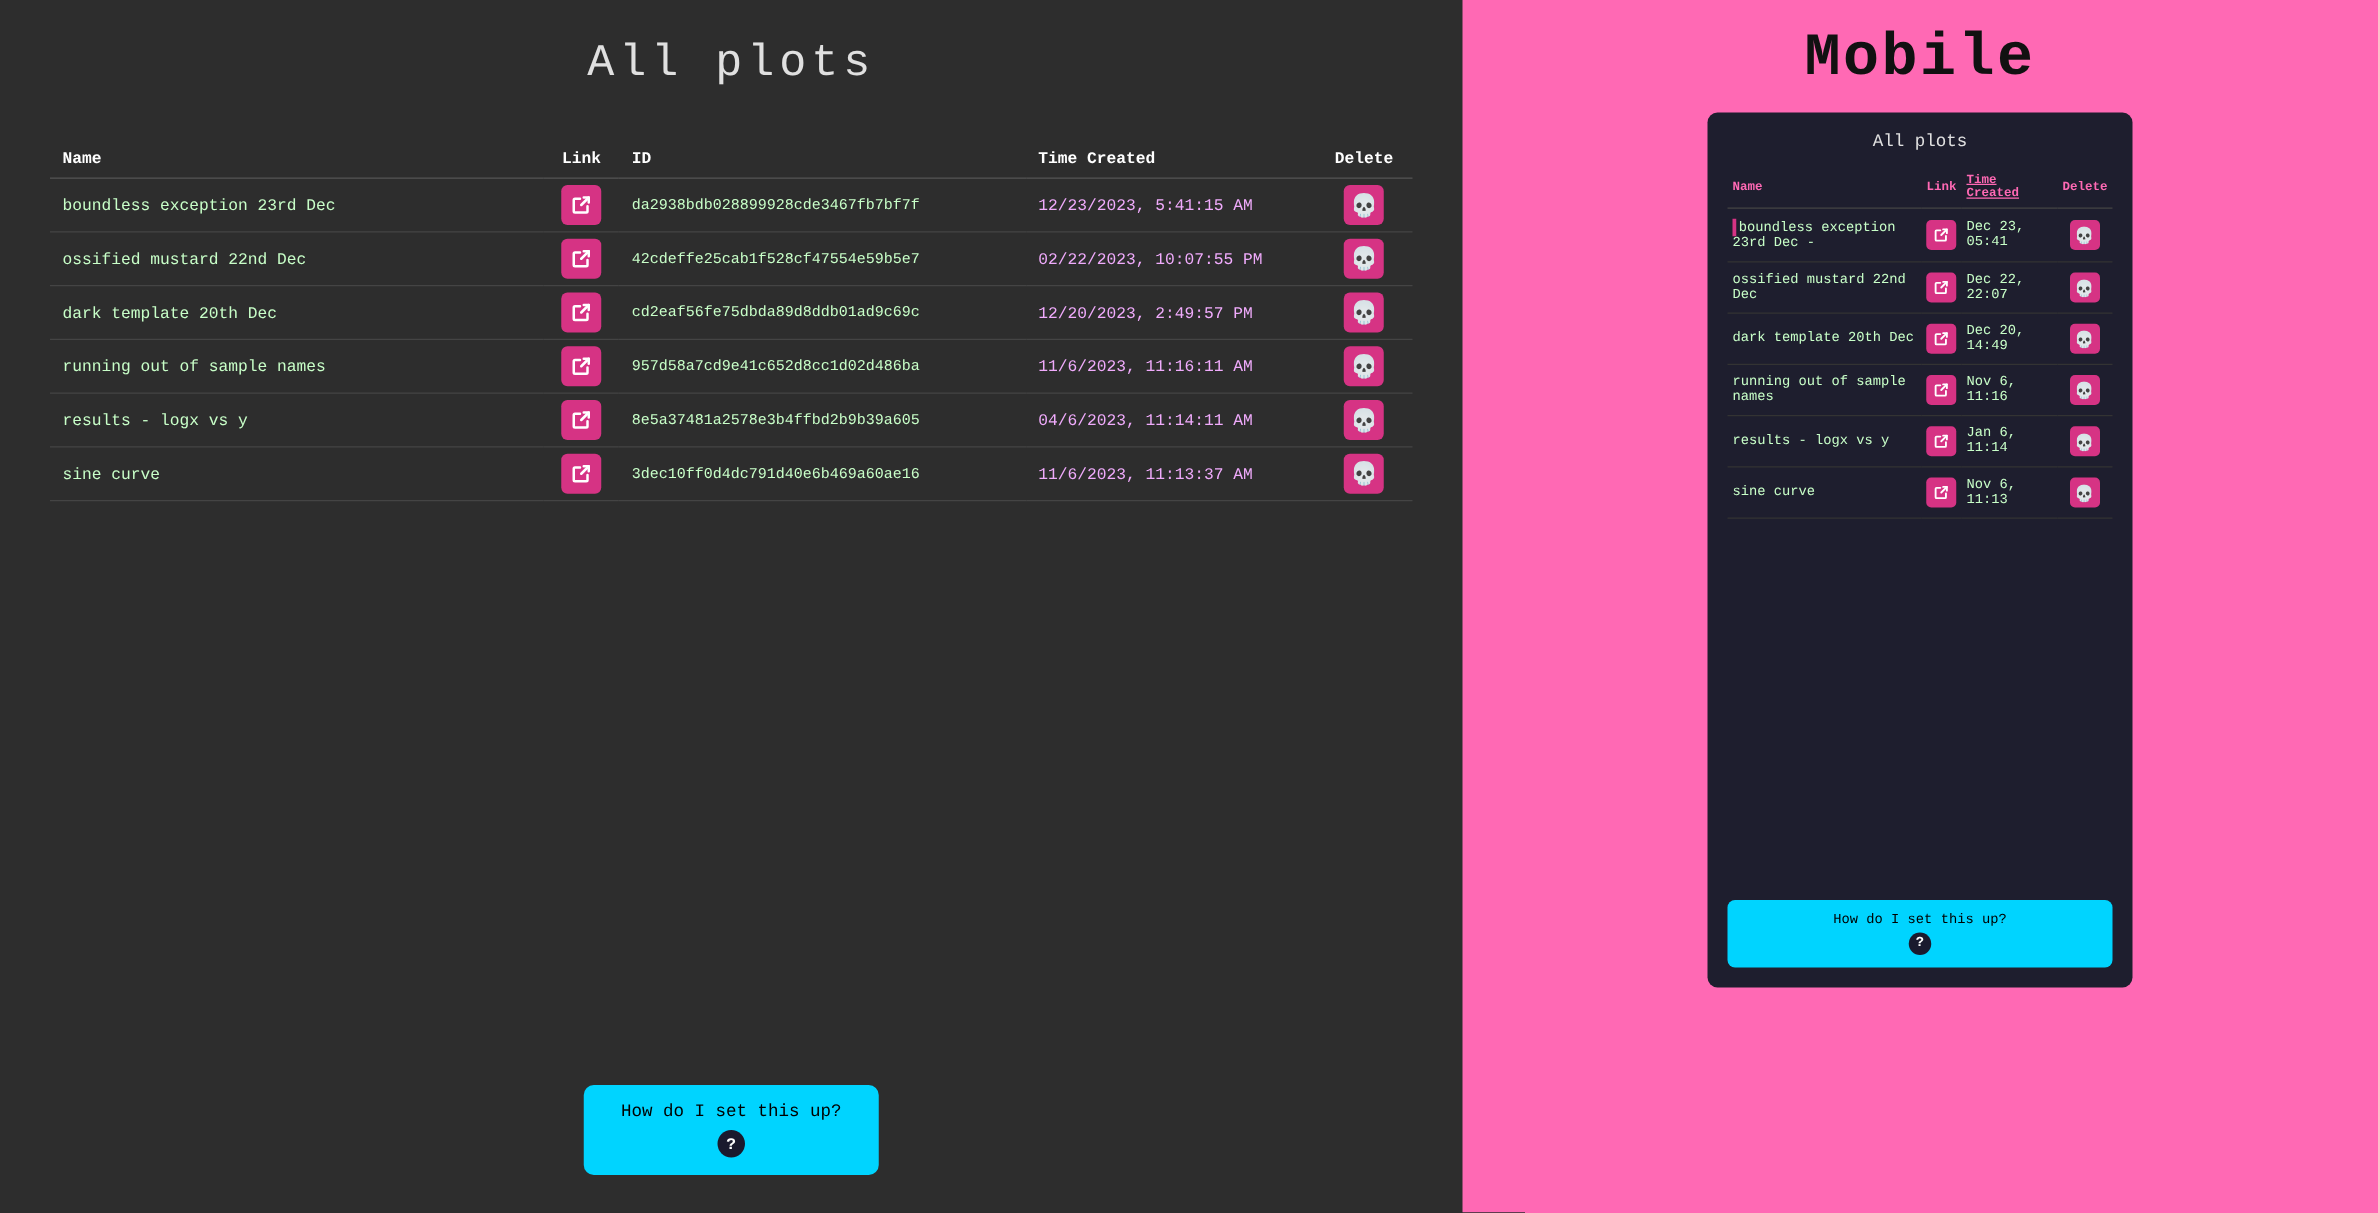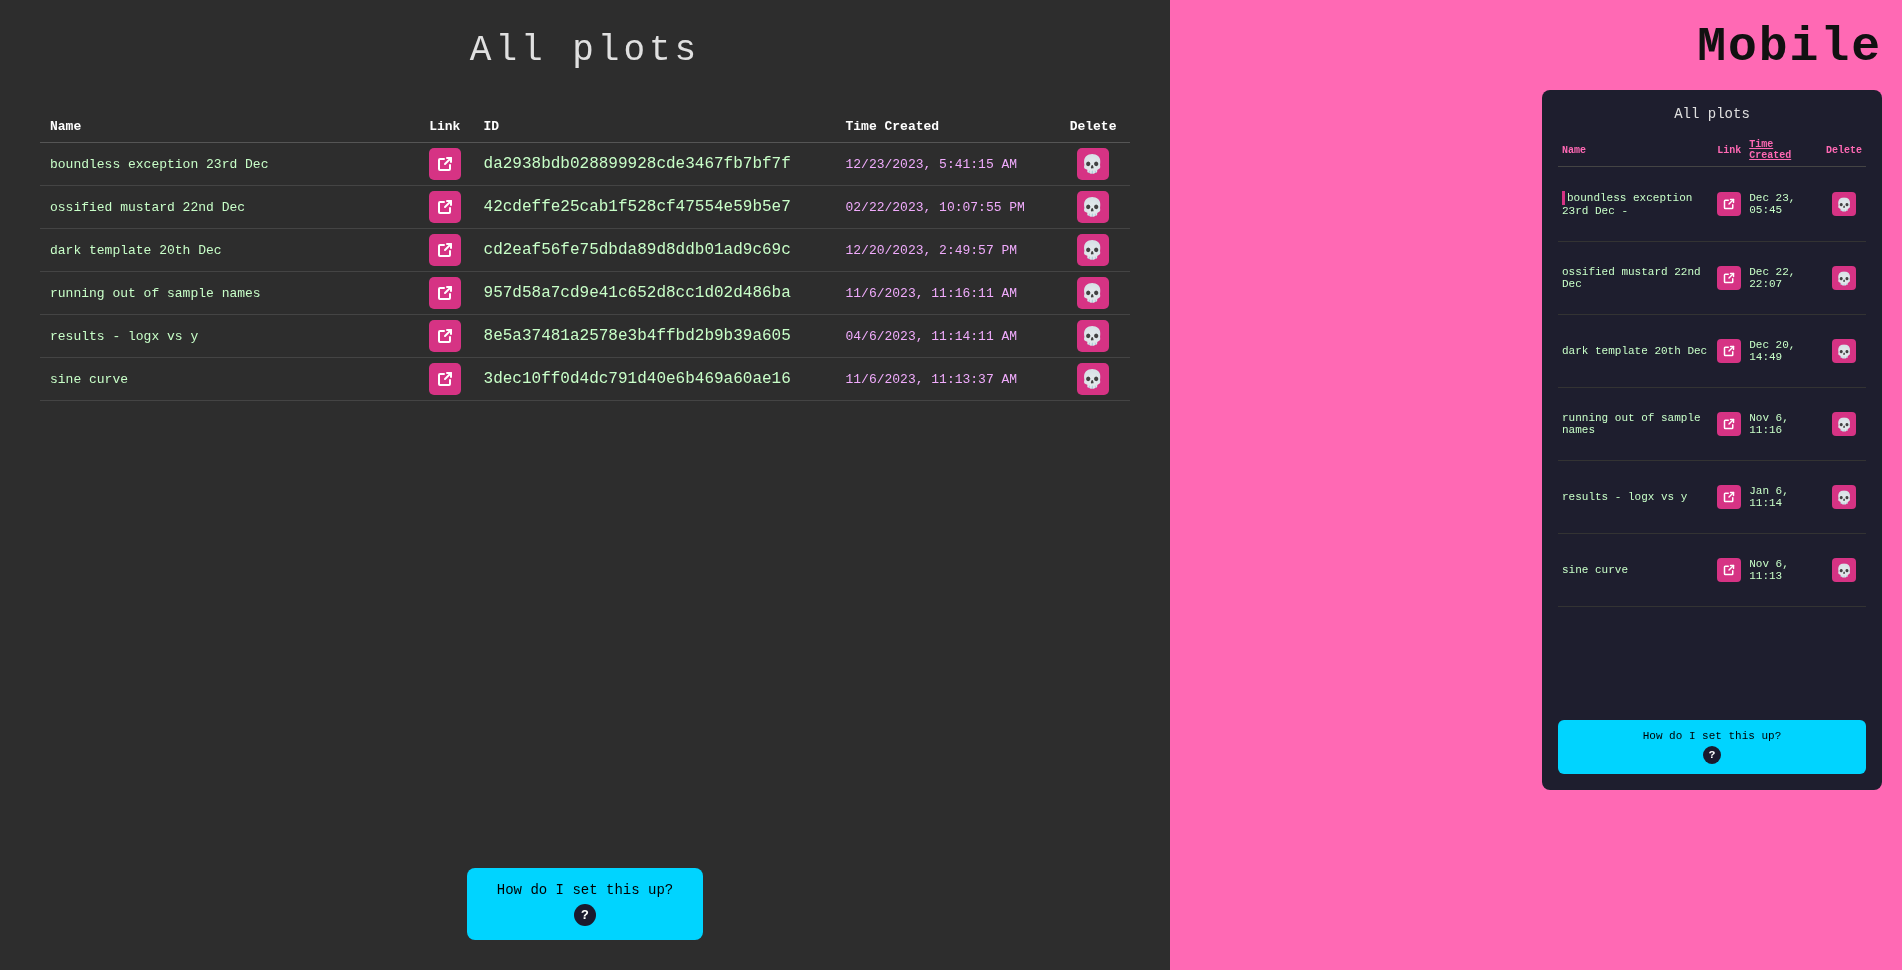--- a/index.html
+++ b/index.html
@@ -60,21 +60,21 @@
       vertical-align: middle;
     }
 
     .plots-table tbody tr td.col-name {
       color: #c8ffc8;
       min-width: 340px;
     }
 
     .plots-table tbody tr td.col-id {
       color: #c8ffc8;
-      font-size: 16px;
+      font-size: 12px;
       min-width: 280px;
     }
 
     .plots-table tbody tr td.col-time {
       color: #f0abfc;
       white-space: nowrap;
     }
 
     .link-btn {
       background: #d63384;
@@ -150,21 +150,21 @@
       font-weight: bold;
     }
 
     
     .right-panel {
       flex: 0 0 732px;
       background: #ff69b4;
       padding: 20px;
       display: flex;
       flex-direction: column;
-      align-items: flex-end;
+      align-items: center;
     }
 
     .mobile-title {
       font-size: 48px;
       font-weight: 900;
       color: #111;
       font-family: 'Courier New', Courier, monospace;
       margin-bottom: 16px;
       letter-spacing: 2px;
     }
@@ -212,21 +212,21 @@
       text-align: center;
     }
 
     .mobile-table tbody tr {
       border-bottom: 1px solid #333;
     }
 
     .mobile-table tbody tr td {
       color: #c8ffc8;
       font-size: 11px;
-      padding: 24px 4px;
+      padding: 8px 4px;
       vertical-align: middle;
       font-family: 'Courier New', Courier, monospace;
     }
 
     .m-link-btn {
       background: #d63384;
       border: none;
       border-radius: 4px;
       width: 24px;
       height: 24px;
@@ -471,21 +471,21 @@
       <td class="m-name-cell"><span class="vertical-bar"></span>boundless exception 23rd Dec -</td>
       <td class="col-link-cell">
         <button class="m-link-btn">
           <svg viewBox="0 0 16 16">
             <path d="M10 2h4v4" stroke="#fff" stroke-width="2" fill="none" stroke-linecap="round" stroke-linejoin="round"></path>
             <path d="M14 2L8 8" stroke="#fff" stroke-width="2" fill="none" stroke-linecap="round"></path>
             <path d="M7 3H3a1 1 0 00-1 1v9a1 1 0 001 1h9a1 1 0 001-1V9" stroke="#fff" stroke-width="2" fill="none" stroke-linecap="round" stroke-linejoin="round"></path>
           </svg>
         </button>
       </td>
-      <td class="m-time-cell">Dec 23, 05:45</td>
+      <td class="m-time-cell">Dec 23, 05:41</td>
       <td class="col-delete-cell">
         <button class="m-delete-btn">
           <span class="m-skull">💀</span>
         </button>
       </td>
     </tr>
           <tr>
       <td class="m-name-cell">ossified mustard 22nd Dec</td>
       <td class="col-link-cell">
         <button class="m-link-btn">

